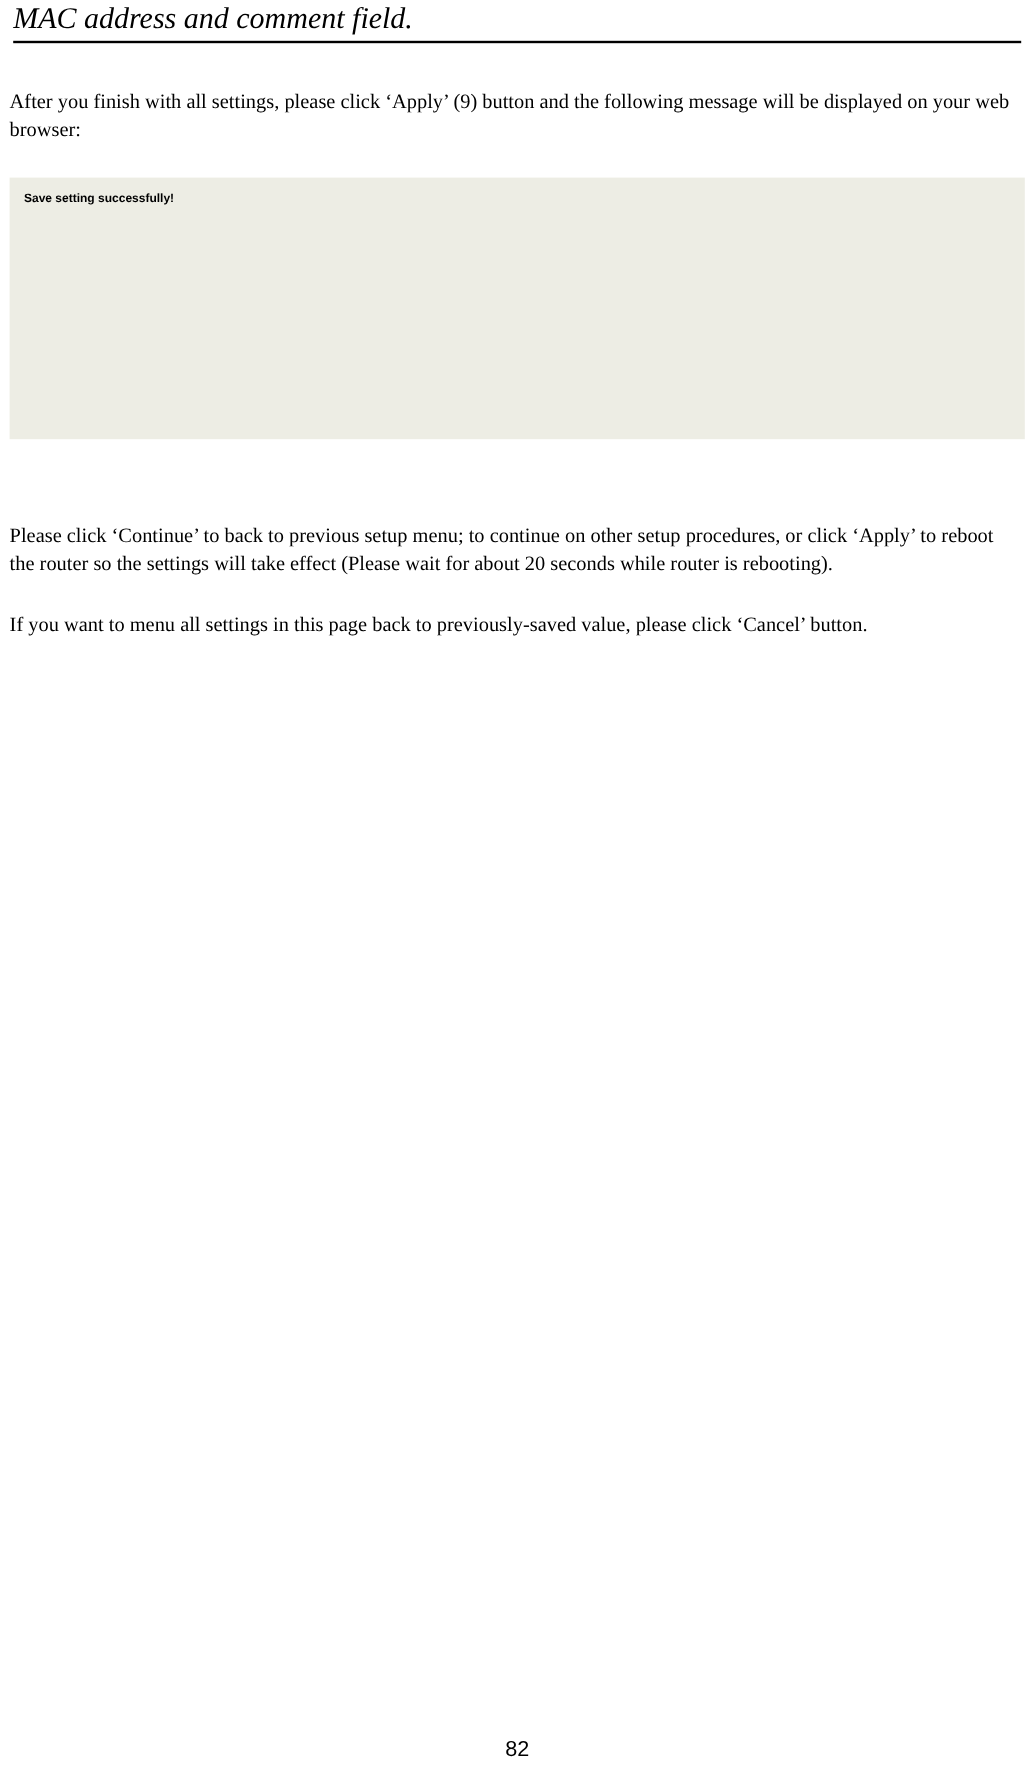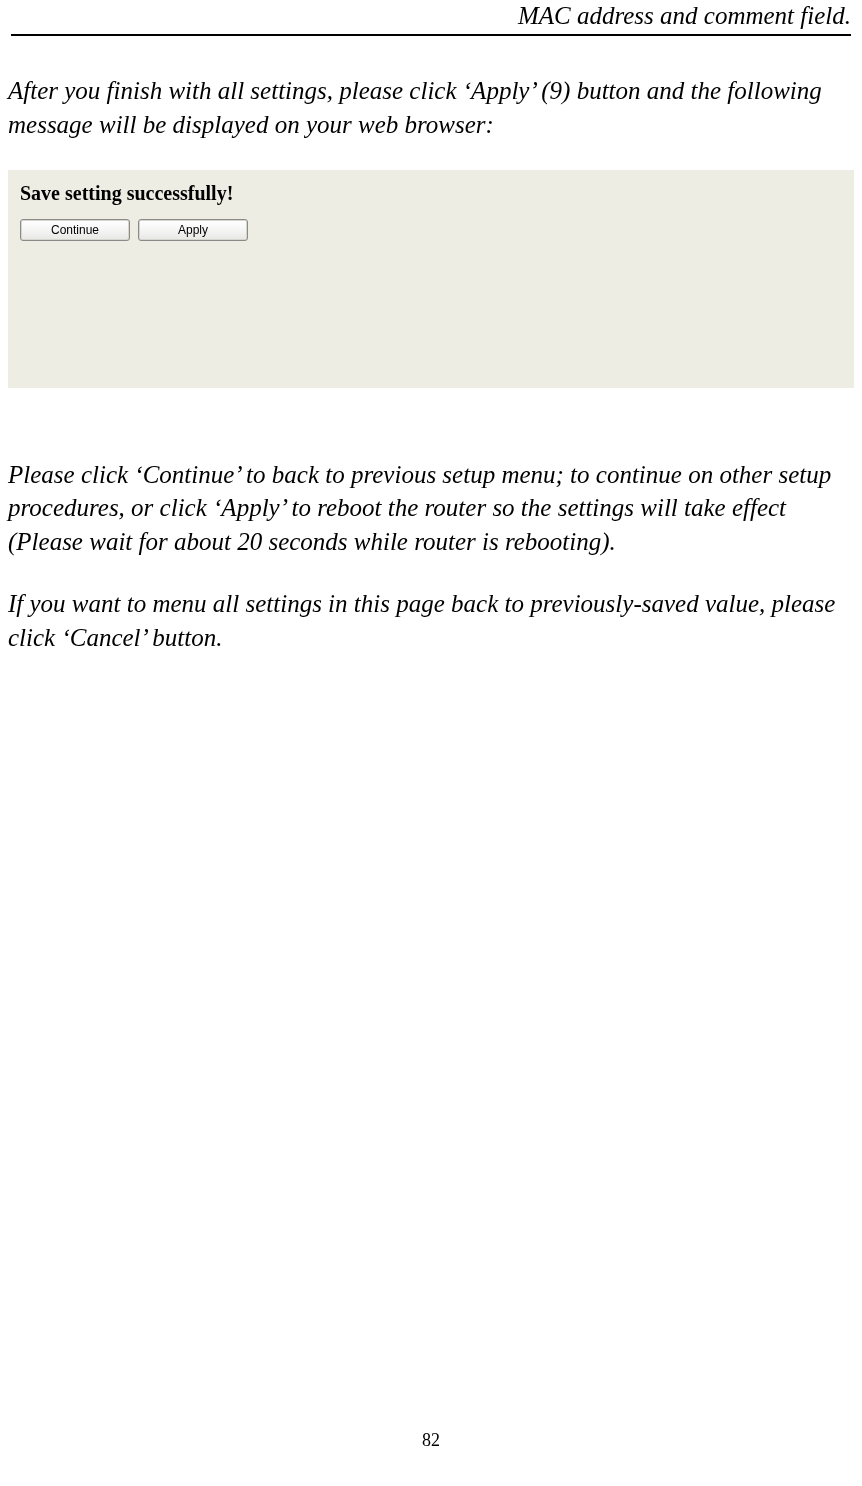--- a/index.html
+++ b/index.html
@@ -9,48 +9,46 @@
     }
     body {
       width: 862px;
       height: 1486px;
       background: #ffffff;
       font-family: "Times New Roman", Times, serif;
       position: relative;
       padding: 0 8px;
     }
     .header-line {
-      text-align: right;
+      text-align: left;
       font-style: italic;
       font-size: 25px;
       padding-top: 2px;
       border-bottom: 2px solid #000;
       padding-bottom: 4px;
       margin: 0 3px 38px 3px;
     }
     .body-para {
-      font-size: 25px;
+      font-size: 17px;
       line-height: 1.35;
       margin-bottom: 28px;
       padding-right: 6px;
-      font-style: italic;
     }
     .screenshot-panel {
       background: #edede4;
       margin: 0 0 70px 0;
       padding: 12px 12px 30px 12px;
       font-family: Arial, Helvetica, sans-serif;
       min-height: 218px;
     }
     .panel-title {
       font-weight: bold;
-      font-size: 20px;
+      font-size: 10px;
       color: #000;
-      margin-bottom: 14px;
-      font-family: Liberation Serif, serif;
+      margin-bottom: 32px;
     }
     .panel-desc {
       font-size: 13px;
       color: #333;
       line-height: 1.4;
       margin-bottom: 26px;
     }
     .panel-buttons {
       display: flex;
       gap: 8px;
@@ -63,40 +61,36 @@
       font-size: 12px;
       color: #000;
       padding: 3px 0;
       width: 110px;
       text-align: center;
       cursor: pointer;
       box-shadow: 0 0 0 1px #d6d6cf inset;
     }
     .page-number {
       position: absolute;
-      bottom: 35px;
+      bottom: 18px;
       left: 0;
       right: 0;
       text-align: center;
       font-size: 18px;
-      font-family: Liberation Serif, serif;
+      font-family: Liberation Sans, sans-serif;
     }
   </style>
 </head>
 <body>
 
 <div class="header-line">MAC address and comment field.</div>
 
 <p class="body-para">After you finish with all settings, please click ‘Apply’ (9) button and the following message will be displayed on your web browser:</p>
 
 <div class="screenshot-panel">
   <div class="panel-title">Save setting successfully!</div>
-  <div class="panel-buttons">
-    <button class="panel-btn">Continue</button>
-    <button class="panel-btn">Apply</button>
-  </div>
 </div>
 
 <p class="body-para">Please click ‘Continue’ to back to previous setup menu; to continue on other setup procedures, or click ‘Apply’ to reboot the router so the settings will take effect (Please wait for about 20 seconds while router is rebooting).</p>
 
 <p class="body-para">If you want to menu all settings in this page back to previously-saved value, please click ‘Cancel’ button.</p>
 
 <div class="page-number">82</div>
 
 </body></html>

